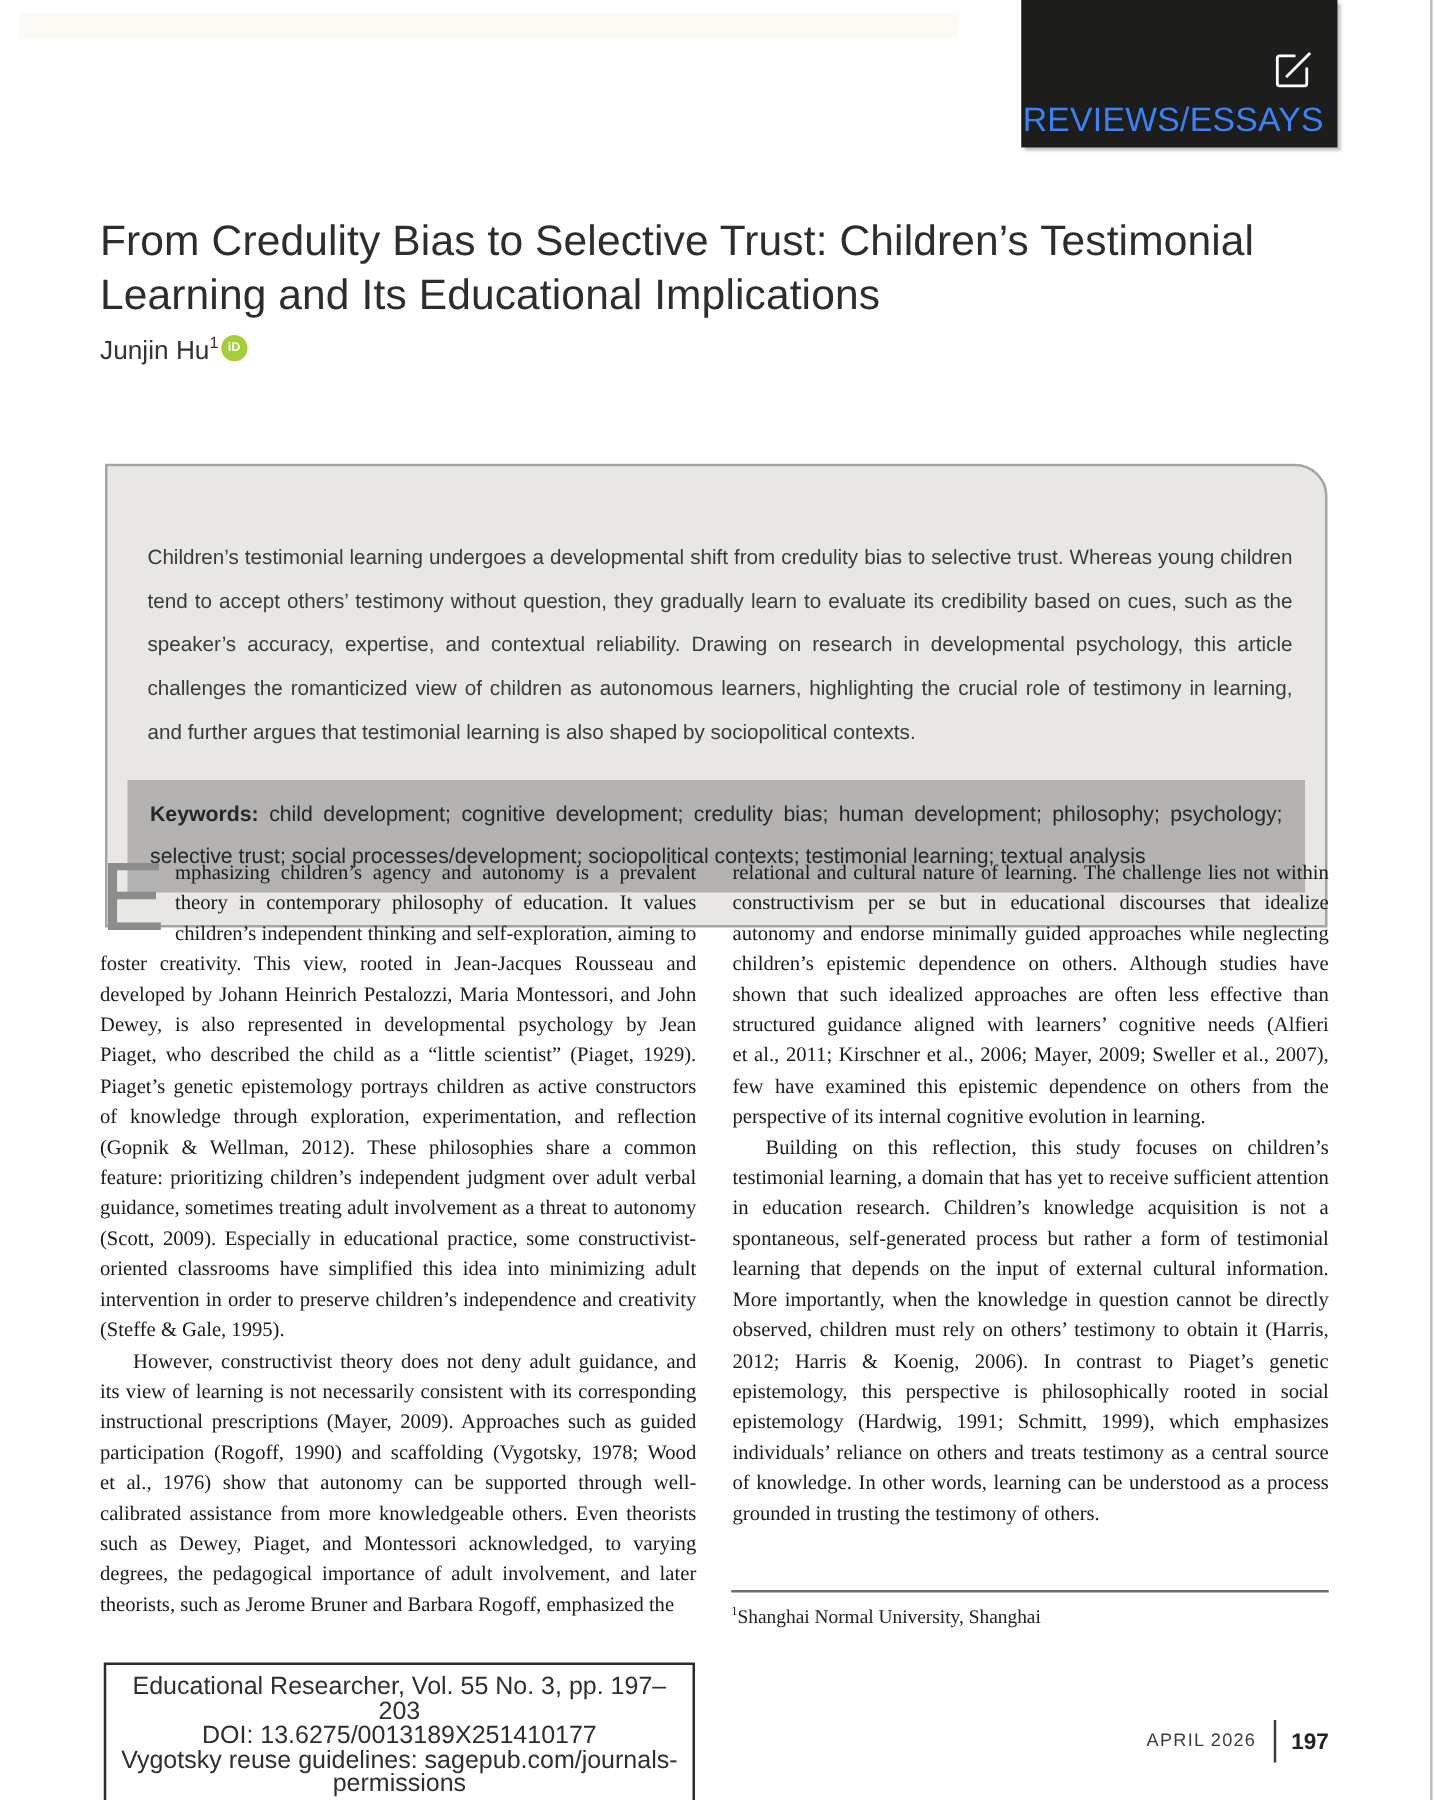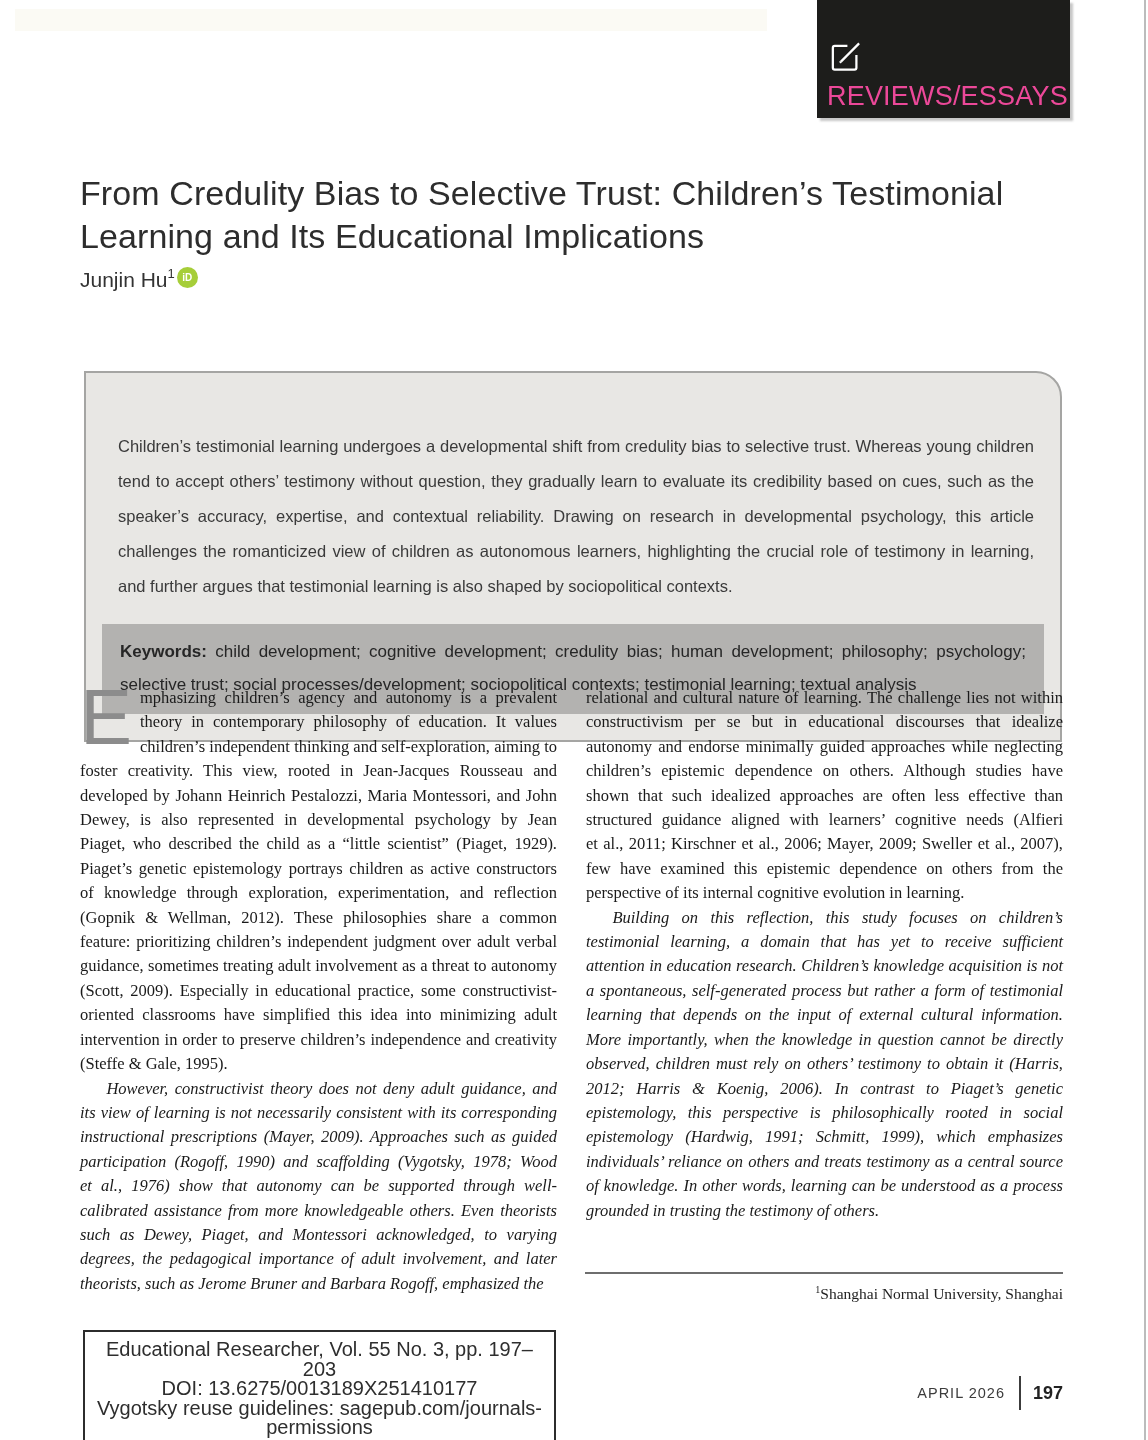--- a/index.html
+++ b/index.html
@@ -17,23 +17,23 @@
     background: #bcbcbc;
   }
   .top-strip {
     position: absolute; left: 15px; top: 9px; width: 752px; height: 22px;
     background: #fbfaf4;
   }
   
   .banner {
     position: absolute; left: 817px; top: 0; width: 253px; height: 118px;
     background: var(--banner-bg, #1d1d1b);
-    color: #ec4899;
+    color: #3b82f6;
     box-shadow: 3px 3px 2px rgba(130,130,130,0.45);
-    display: flex; flex-direction: column; align-items: flex-start; justify-content: flex-end;
+    display: flex; flex-direction: column; align-items: flex-end; justify-content: flex-end;
     padding: 10px 11px 8px 10px;
   }
   .banner .edit-glyph { margin-right: 7px; margin-bottom: 4px; }
   .banner-label {
     font-size: 27px; letter-spacing: 0.2px; font-weight: 400;
     line-height: 1;
   }
   
   .title {
     position: absolute; left: 80px; top: 172px; width: 960px;
@@ -76,37 +76,37 @@
   .columns {
     position: absolute; left: 80px; top: 686px; width: 983px;
     display: flex; gap: 29px;
   }
   .col { width: 477px; }
   .body-para {
     font-family: "Liberation Serif", serif;
     font-size: 16.5px; line-height: 24.4px; color: #1a1a1a;
     text-align: justify;
   }
-  .body-para + .body-para { text-indent: 1.6em; font-style: italic; }
+  .body-para + .body-para { text-indent: 1.6em; }
   .drop-cap {
     float: left;
     font-family: "Liberation Sans", sans-serif;
     font-size: 78px; line-height: 57px; height: 57px;
     color: var(--dropcap-gray, #8c8c8c);
     font-weight: 500;
     margin: 3px 8px 0 0;
   }
   
   .footnote {
     position: absolute; left: 585px; top: 1272px; width: 478px;
   }
   .footnote-rule { border: 0; border-top: 2px solid #6e6e6e; margin-bottom: 10px; }
   .footnote-text {
     font-family: "Liberation Serif", serif;
-    font-size: 15.5px; color: #222222; text-align: right;
+    font-size: 15.5px; color: #222222;
   }
   .footnote-text sup { font-size: 10px; vertical-align: 6px; }
   
   .citation-box {
     position: absolute; left: 83px; top: 1330px; width: 473px;
     border: 2px solid #2c2c2c;
     padding: 8px 6px 9px 6px;
     text-align: center;
     font-size: 20px; line-height: 19.5px; color: #2e2e2e;
   }

